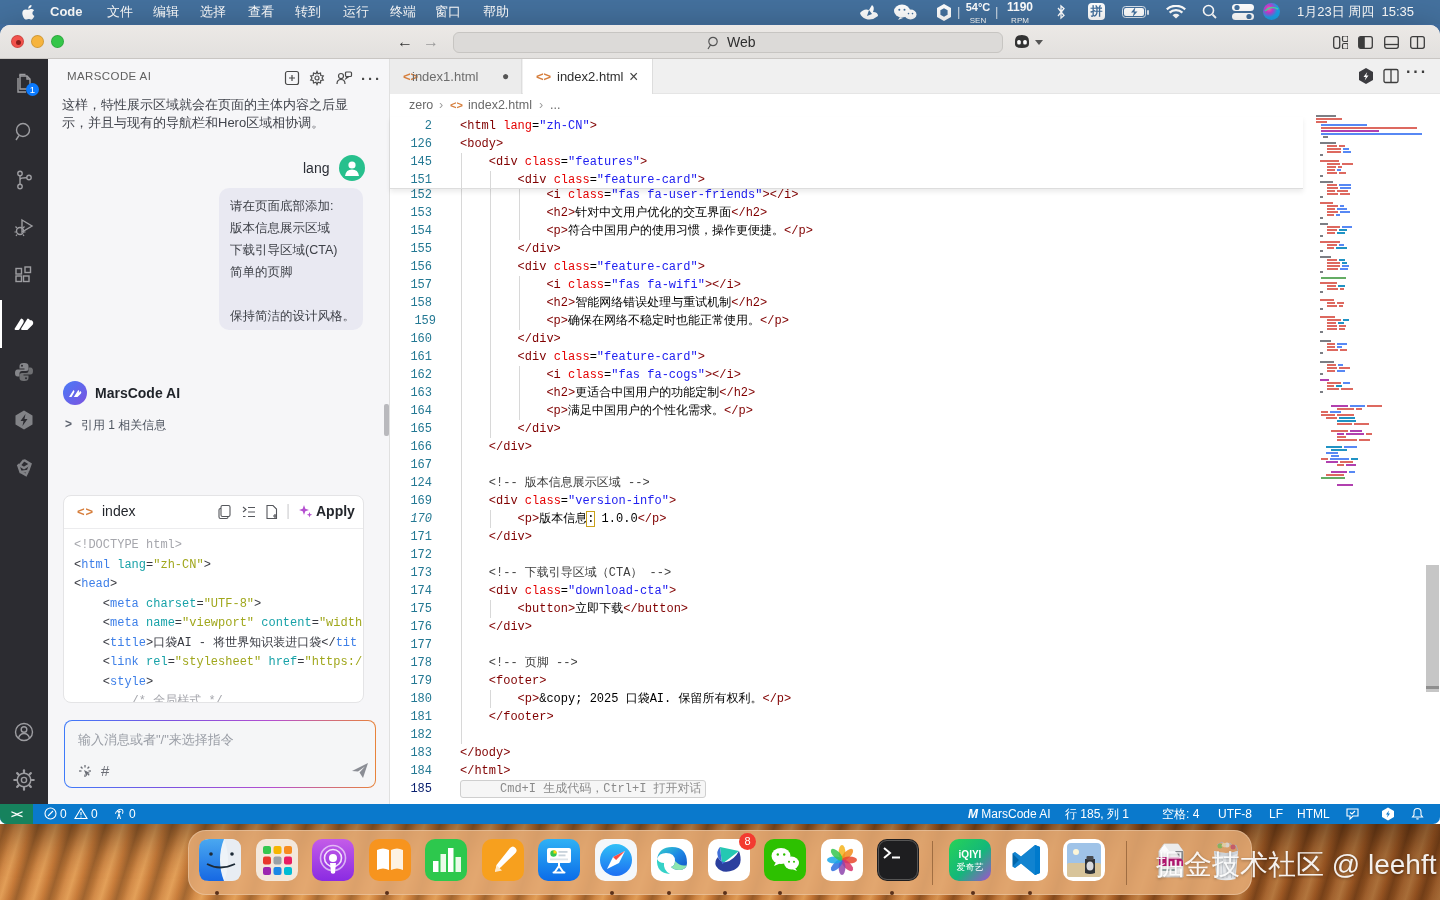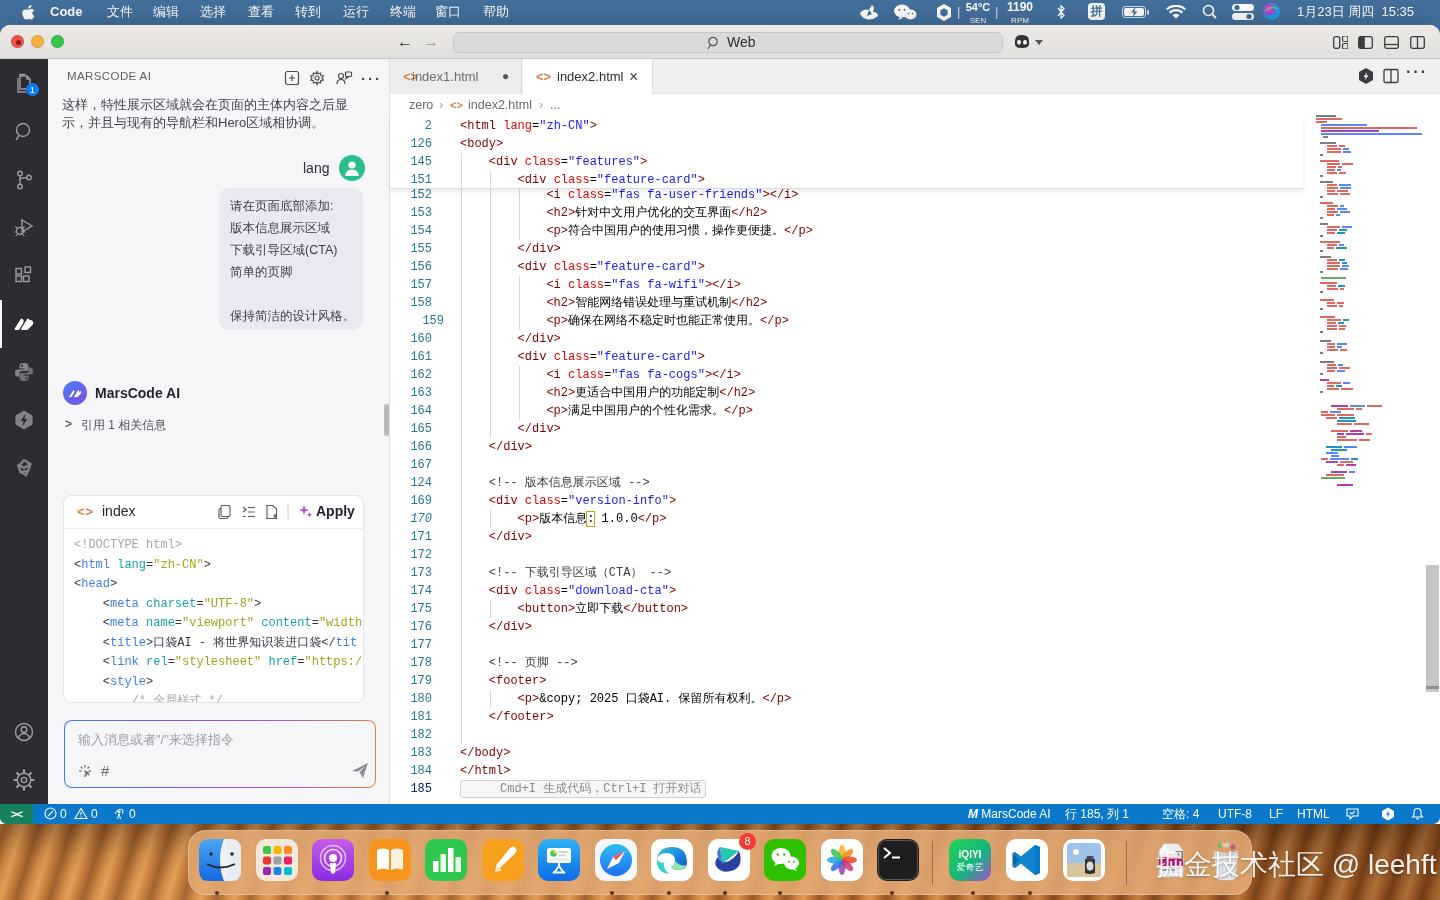--- a/index.html
+++ b/index.html
@@ -471,21 +471,21 @@
       <div class="ln" style="left:0;top:217px;">157</div>
       <div class="ig" style="left:71.0px;top:217px;height:18px;"></div>
       <div class="ig" style="left:99.8px;top:217px;height:18px;"></div>
       <div class="ig" style="left:128.6px;top:217px;height:18px;"></div>
       <div class="cl" style="left:70px;top:217px;">            <span class="t">&lt;i</span> <span class="a">class</span>=<span class="s">"fas fa-wifi"</span><span class="t">&gt;&lt;/i&gt;</span></div>
       <div class="ln" style="left:0;top:235px;">158</div>
       <div class="ig" style="left:71.0px;top:235px;height:18px;"></div>
       <div class="ig" style="left:99.8px;top:235px;height:18px;"></div>
       <div class="ig" style="left:128.6px;top:235px;height:18px;"></div>
       <div class="cl" style="left:70px;top:235px;">            <span class="t">&lt;h2&gt;</span>智能网络错误处理与重试机制<span class="t">&lt;/h2&gt;</span></div>
-      <div class="ln" style="left:12px;top:253px;">159</div>
+      <div class="ln" style="left:4px;top:253px;">159</div>
       <div class="ig" style="left:71.0px;top:253px;height:18px;"></div>
       <div class="ig" style="left:99.8px;top:253px;height:18px;"></div>
       <div class="ig" style="left:128.6px;top:253px;height:18px;"></div>
       <div class="cl" style="left:70px;top:253px;">            <span class="t">&lt;p&gt;</span>确保在网络不稳定时也能正常使用。<span class="t">&lt;/p&gt;</span></div>
       <div class="ln" style="left:0;top:271px;">160</div>
       <div class="ig" style="left:71.0px;top:271px;height:18px;"></div>
       <div class="ig" style="left:99.8px;top:271px;height:18px;"></div>
       <div class="cl" style="left:70px;top:271px;">        <span class="t">&lt;/div&gt;</span></div>
       <div class="ln" style="left:0;top:289px;">161</div>
       <div class="ig" style="left:71.0px;top:289px;height:18px;"></div>

